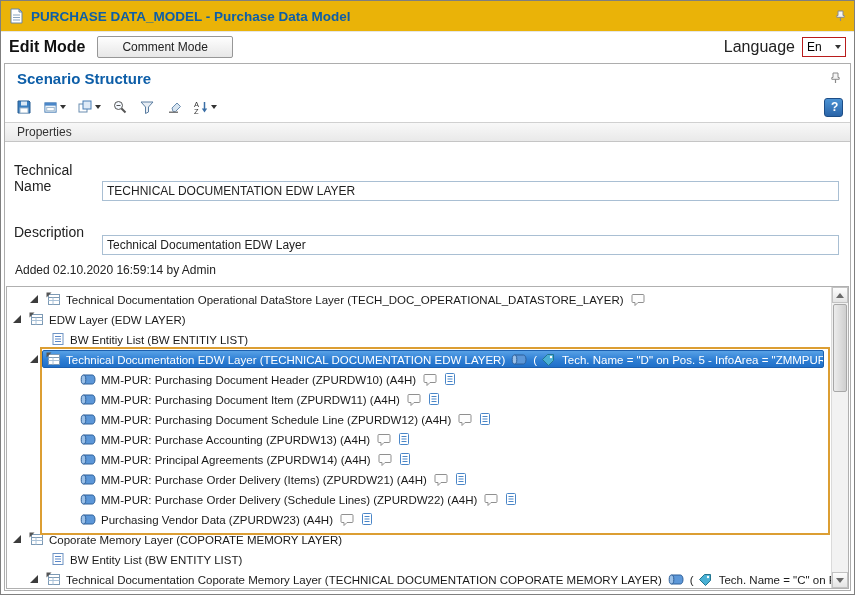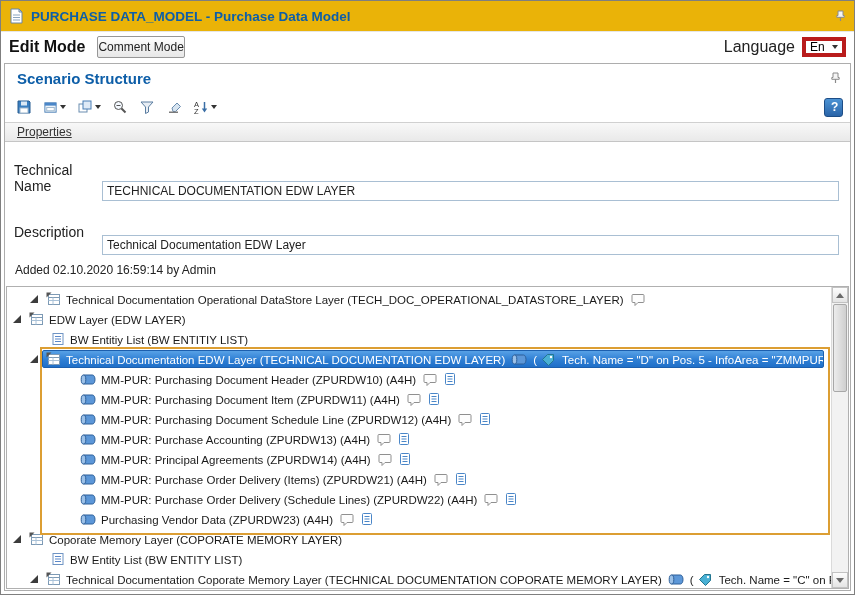--- a/index.html
+++ b/index.html
@@ -7,34 +7,34 @@
   .window{position:relative;width:855px;height:595px;box-sizing:border-box;border:1px solid #7f7f7f;background:#fff;overflow:hidden;}
 
   
   .titlebar{height:30px;display:flex;align-items:center;padding:0 8px;background:#eab308;border-bottom:1px solid #e6e6e6;}
   .title{color:#0d5ea8;font-weight:bold;font-size:13.5px;margin-left:7px;}
   .pin{margin-left:auto;display:inline-flex;cursor:pointer;}
 
   
   .modebar{height:30px;display:flex;align-items:center;padding:0 8px;}
   .editmode{font-weight:bold;font-size:16px;color:#111;}
-  .btn{margin-left:12px;border:1px solid #979797;background:linear-gradient(#fefefe,#e7e7e7);font-size:12px;font-family:inherit;padding:3px 0;border-radius:2px;color:#222;cursor:pointer;}
+  .btn{margin-left:12px;border:1px solid #979797;background:linear-gradient(#fefefe,#e7e7e7);font-size:12px;font-family:inherit;padding:3px 24px;border-radius:2px;color:#222;cursor:pointer;}
   .lang-label{margin-left:auto;font-size:16px;color:#222;}
-  .sel-box{display:inline-flex;align-items:center;justify-content:space-between;width:44px;height:20px;border:4px solid #b91c1c;background:#fff;font-size:12px;padding:0 4px;margin-left:7px;box-sizing:border-box;cursor:pointer;}
+  .sel-box{display:inline-flex;align-items:center;justify-content:space-between;width:44px;height:20px;border:1px solid #b91c1c;background:#fff;font-size:12px;padding:0 4px;margin-left:7px;box-sizing:border-box;cursor:pointer;}
   .caret{width:0;height:0;border-left:3.5px solid transparent;border-right:3.5px solid transparent;border-top:4px solid #333;display:inline-block;margin-left:2px;}
 
   
   .scenario-panel{position:absolute;left:3px;right:3px;top:62px;bottom:3px;border:1px solid #adadad;background:#fff;}
   .scn-header{height:28px;display:flex;align-items:center;padding:0 9px 0 12px;}
   .scn-title{color:#0d5ea8;font-weight:bold;font-size:15px;}
   .toolbar{height:30px;display:flex;align-items:center;padding:0 7px;}
   .tb-group{display:flex;align-items:center;gap:3px;}
   .tb{display:inline-flex;align-items:center;background:transparent;border:1px solid transparent;padding:2px 3px;cursor:pointer;}
   .help-btn{margin-left:auto;width:19px;height:19px;background:linear-gradient(#4c93d4,#2a64a8);color:#fff;font-weight:bold;border:1px solid #1d4d86;border-radius:3px;font-size:12px;line-height:1;cursor:pointer;font-family:inherit;}
-  .props-strip{height:18px;line-height:18px;background:linear-gradient(#f8f8f8,#e9e9e9);border-top:1px solid #d0d0d0;border-bottom:1px solid #c5c5c5;font-size:12px;color:#333;padding-left:12px;text-decoration:underline;}
+  .props-strip{height:18px;line-height:18px;background:linear-gradient(#f8f8f8,#e9e9e9);border-top:1px solid #d0d0d0;border-bottom:1px solid #c5c5c5;font-size:12px;color:#333;padding-left:12px;}
 
   
   .form{padding:13px 9px 0 9px;}
   .frow{display:flex;align-items:center;margin-bottom:8px;}
   .flabel{flex:0 0 88px;font-size:14px;color:#222;}
   .field{flex:1;height:18px;border:1px solid #a9bfd3;font-size:12px;padding:0 4px;color:#222;background:#fff;font-family:inherit;margin-right:2px;margin-top:26px;}
   .added{font-size:12px;color:#222;margin:3px 0 0 1px;}
 
   
   .tree-panel{position:absolute;left:1px;right:1px;top:222px;bottom:1px;border:1px solid #b0b0b0;background:#fff;}

